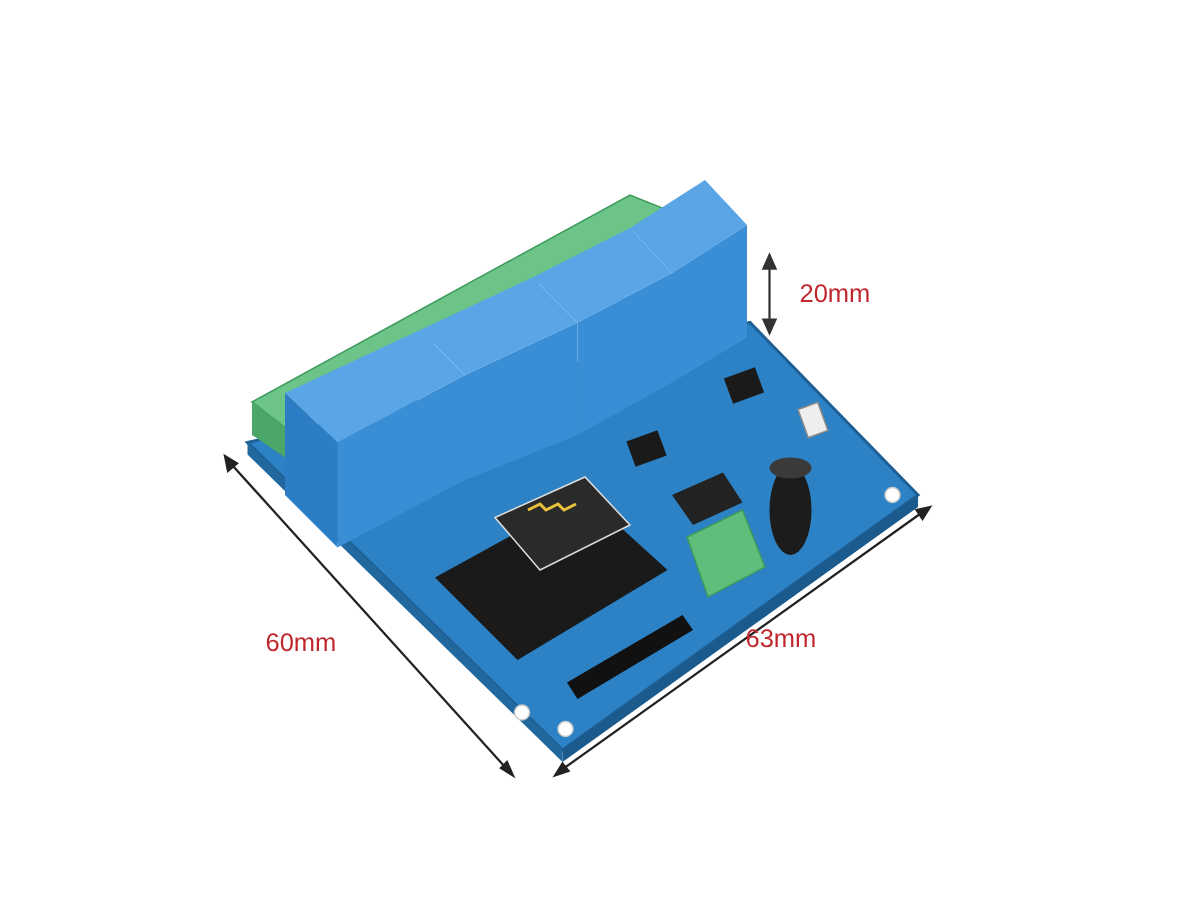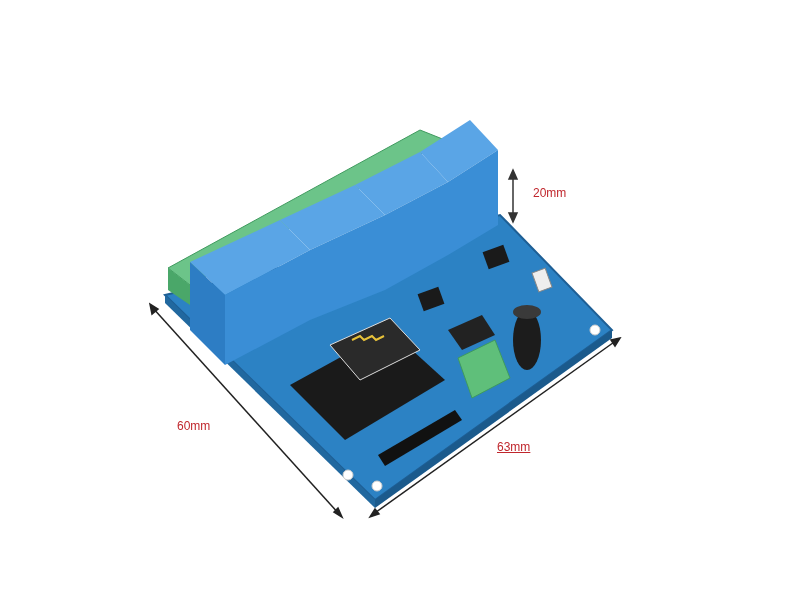--- a/index.html
+++ b/index.html
@@ -1,18 +1,18 @@
 <!DOCTYPE html>
 <html><head>
 <meta charset="utf-8">
 <style>
   html,body{margin:0;padding:0;background:#ffffff;}
   body{width:800px;height:614px;position:relative;overflow:hidden;font-family:"Liberation Sans",sans-serif;}
   .stage{position:absolute;left:0;top:0;width:800px;height:614px;}
-  .dim-label{position:absolute;color:#c0272d;font-size:12px;font-family:"Liberation Sans",sans-serif;}
+  .dim-label{position:absolute;color:#c0272d;font-size:17px;font-family:"Liberation Sans",sans-serif;}
   svg{position:absolute;left:0;top:0;}
 </style>
 </head>
 <body>
 
 <div class="stage">
   <svg width="800" height="614" viewBox="0 0 800 614">
 
     <polygon points="165,295 500,215 612,330 375,500" fill="#2c82c4" stroke="#1e5f95" stroke-width="2"></polygon>
     <polygon points="375,500 612,330 612,338 375,508" fill="#1b5a8c"></polygon>
@@ -77,14 +77,14 @@
     </g>
     <g stroke="#222" stroke-width="1.5" fill="#222">
       <line x1="372" y1="515" x2="617" y2="340"></line>
       <polygon points="370,517 375,509 379,514"></polygon>
       <polygon points="620,338 611,340 615,346"></polygon>
     </g>
   </svg>
 
   <div class="dim-label" style="left:533px;top:186px;">20mm</div>
   <div class="dim-label" style="left:177px;top:419px;">60mm</div>
-  <div class="dim-label" style="left:497px;top:440px;text-decoration:underline;">63mm</div>
+  <div class="dim-label" style="left:497px;top:416px;">63mm</div>
 </div>
 
 </body></html>

